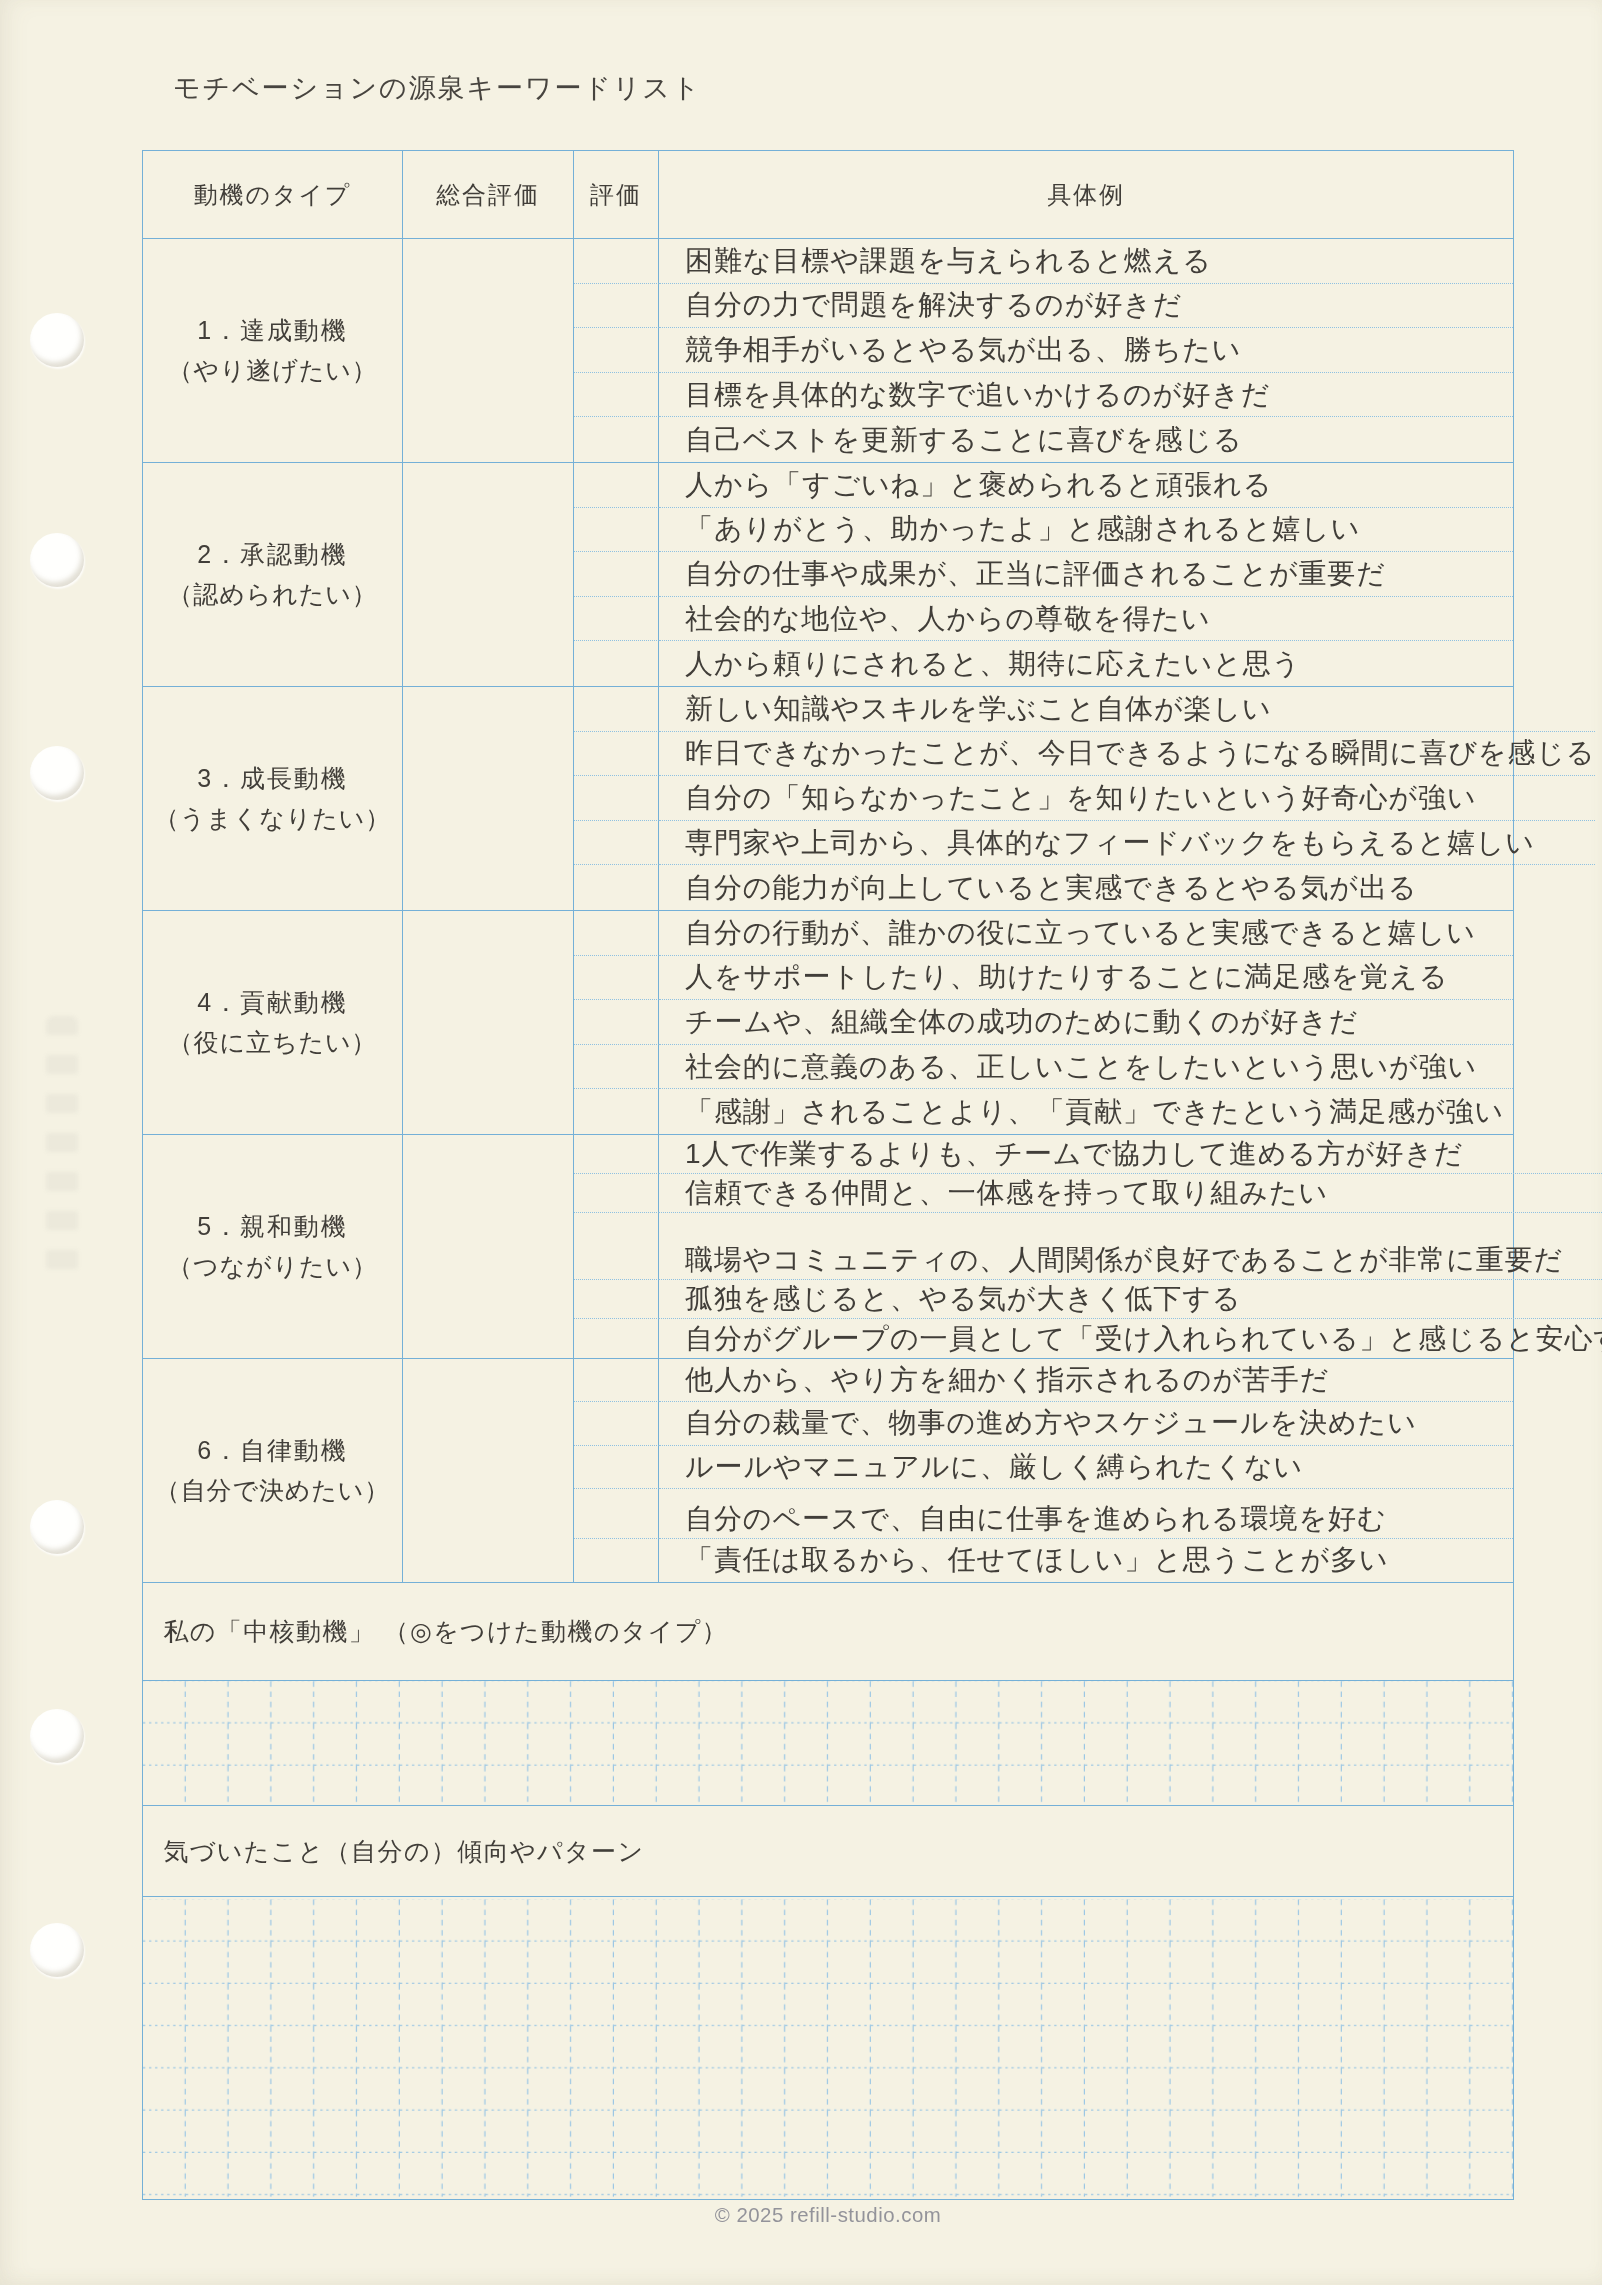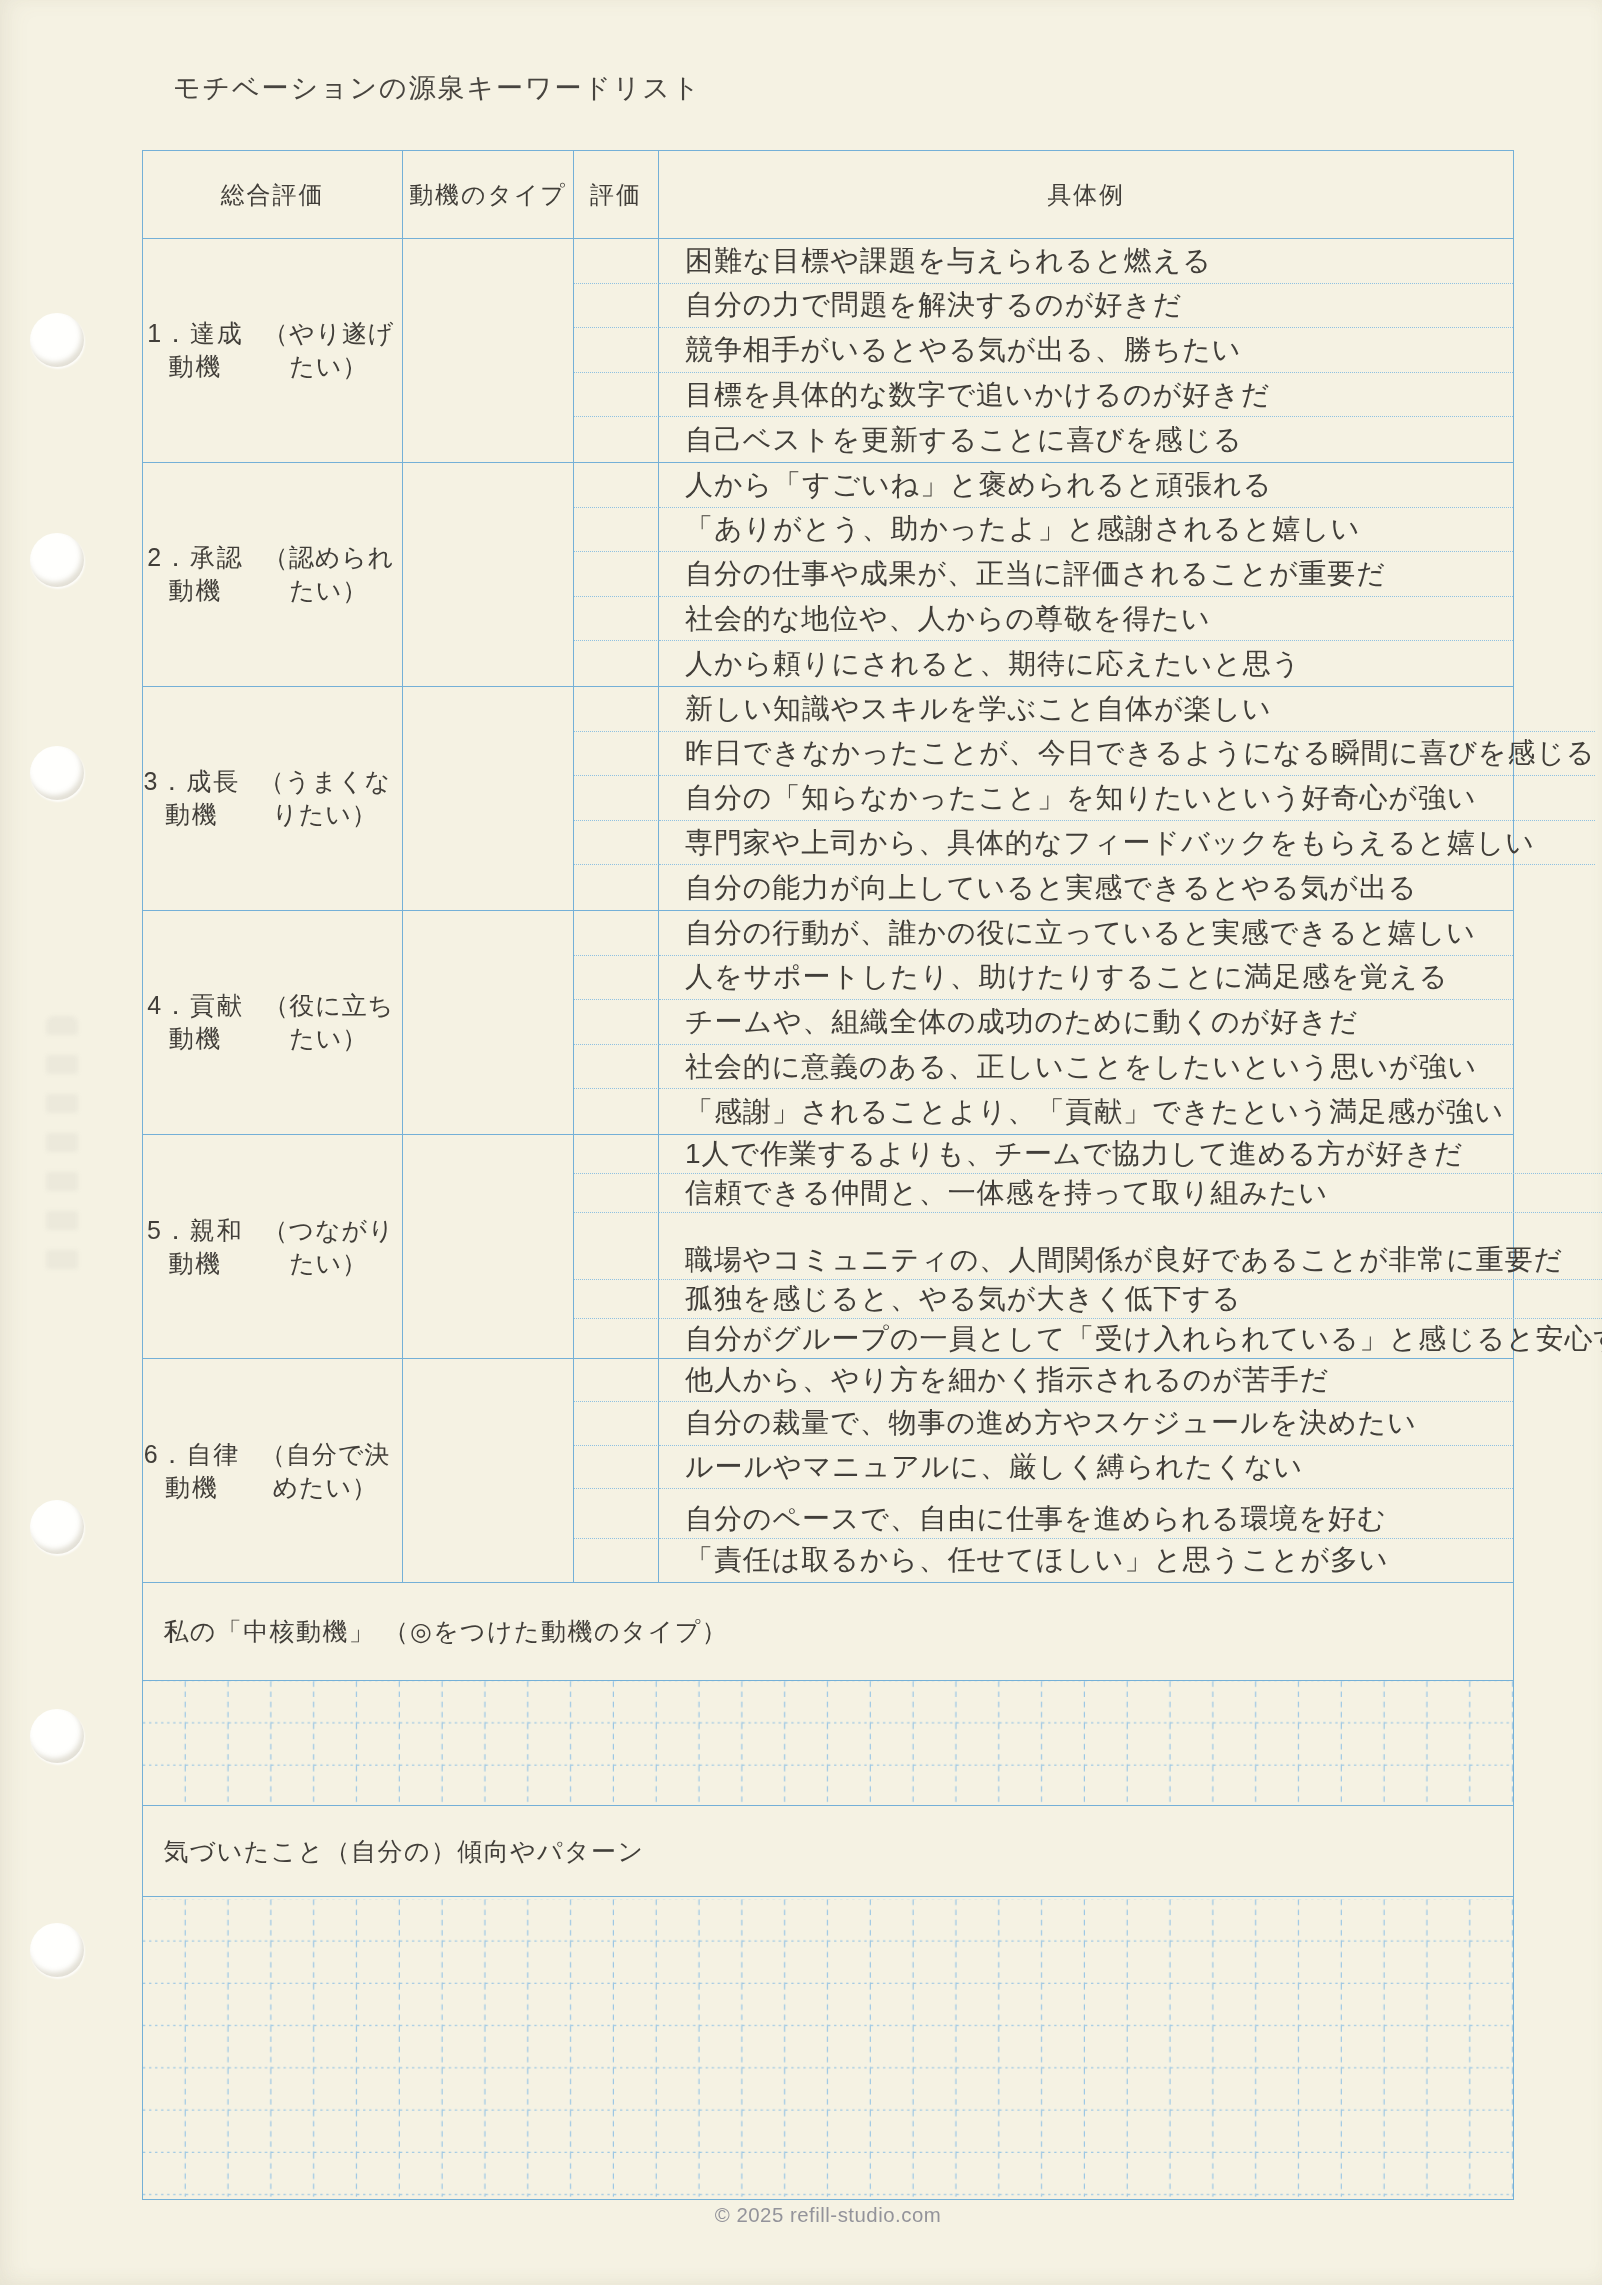--- a/index.html
+++ b/index.html
@@ -44,21 +44,21 @@
   .section{
     display:grid;
     grid-template-columns:260px 171px 85px 1fr;
     grid-template-rows:repeat(5,1fr);
     height:224px; flex:0 0 224px;
     border-bottom:1.9px solid var(--line);
   }
   .cell-type{
     grid-column:1; grid-row:1/6;
     border-right:1.9px solid var(--line);
-    display:flex; flex-direction:row; align-items:center; justify-content:center;
+    display:flex; flex-direction:column; align-items:center; justify-content:center;
     gap:7.4px; color:var(--ink); text-align:center;
   }
   .type-line1{ font-size:25px; letter-spacing:1.9px; }
   .type-line2{ font-size:25px; letter-spacing:0.9px; }
   .cell-overall{ grid-column:2; grid-row:1/6; border-right:1.9px solid var(--line); }
   .cell-eval{ grid-column:3; border-right:1.9px solid var(--line); border-bottom:1.9px dotted var(--dot); }
   .cell-example{
     grid-column:4; border-bottom:1.9px dotted var(--dot);
     display:flex; align-items:center; padding-left:26px;
     font-size:28px; letter-spacing:0.9px; color:var(--ink); white-space:nowrap;
@@ -91,22 +91,22 @@
 </style>
 </head>
 <body>
 
 <div class="page">
 
   <div class="title">モチベーションの源泉キーワードリスト</div>
 
   <div class="sheet">
     <div class="thead">
+      <div class="th b">動機のタイプ</div>
       <div class="th b">総合評価</div>
-      <div class="th b">動機のタイプ</div>
       <div class="th b">評価</div>
       <div class="th">具体例</div>
     </div>
 
     <div id="table-body">
   <div class="section">
     <div class="cell-type">
       <div class="type-line1">1．達成動機</div>
       <div class="type-line2">（やり遂げたい）</div>
     </div>

